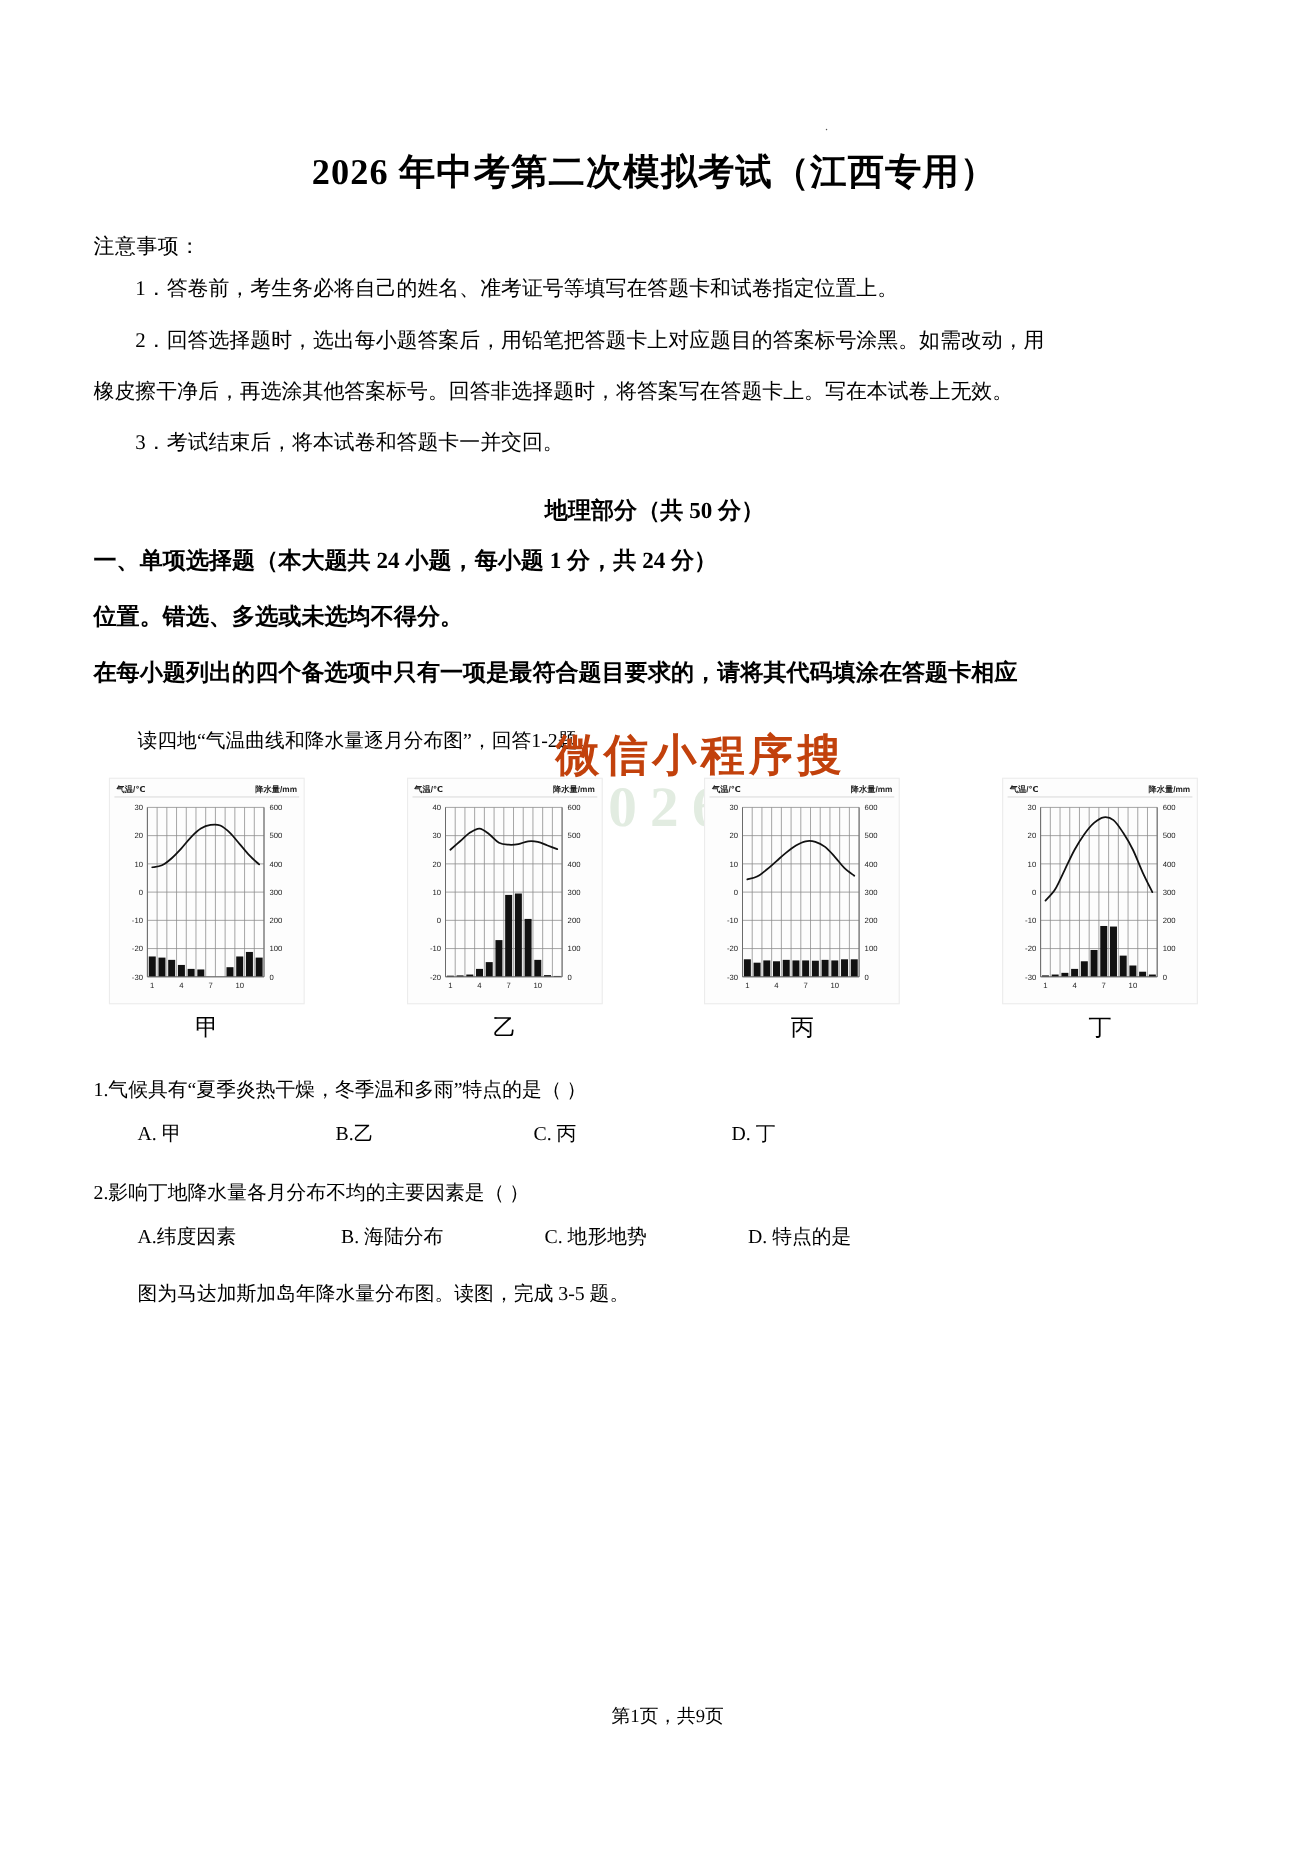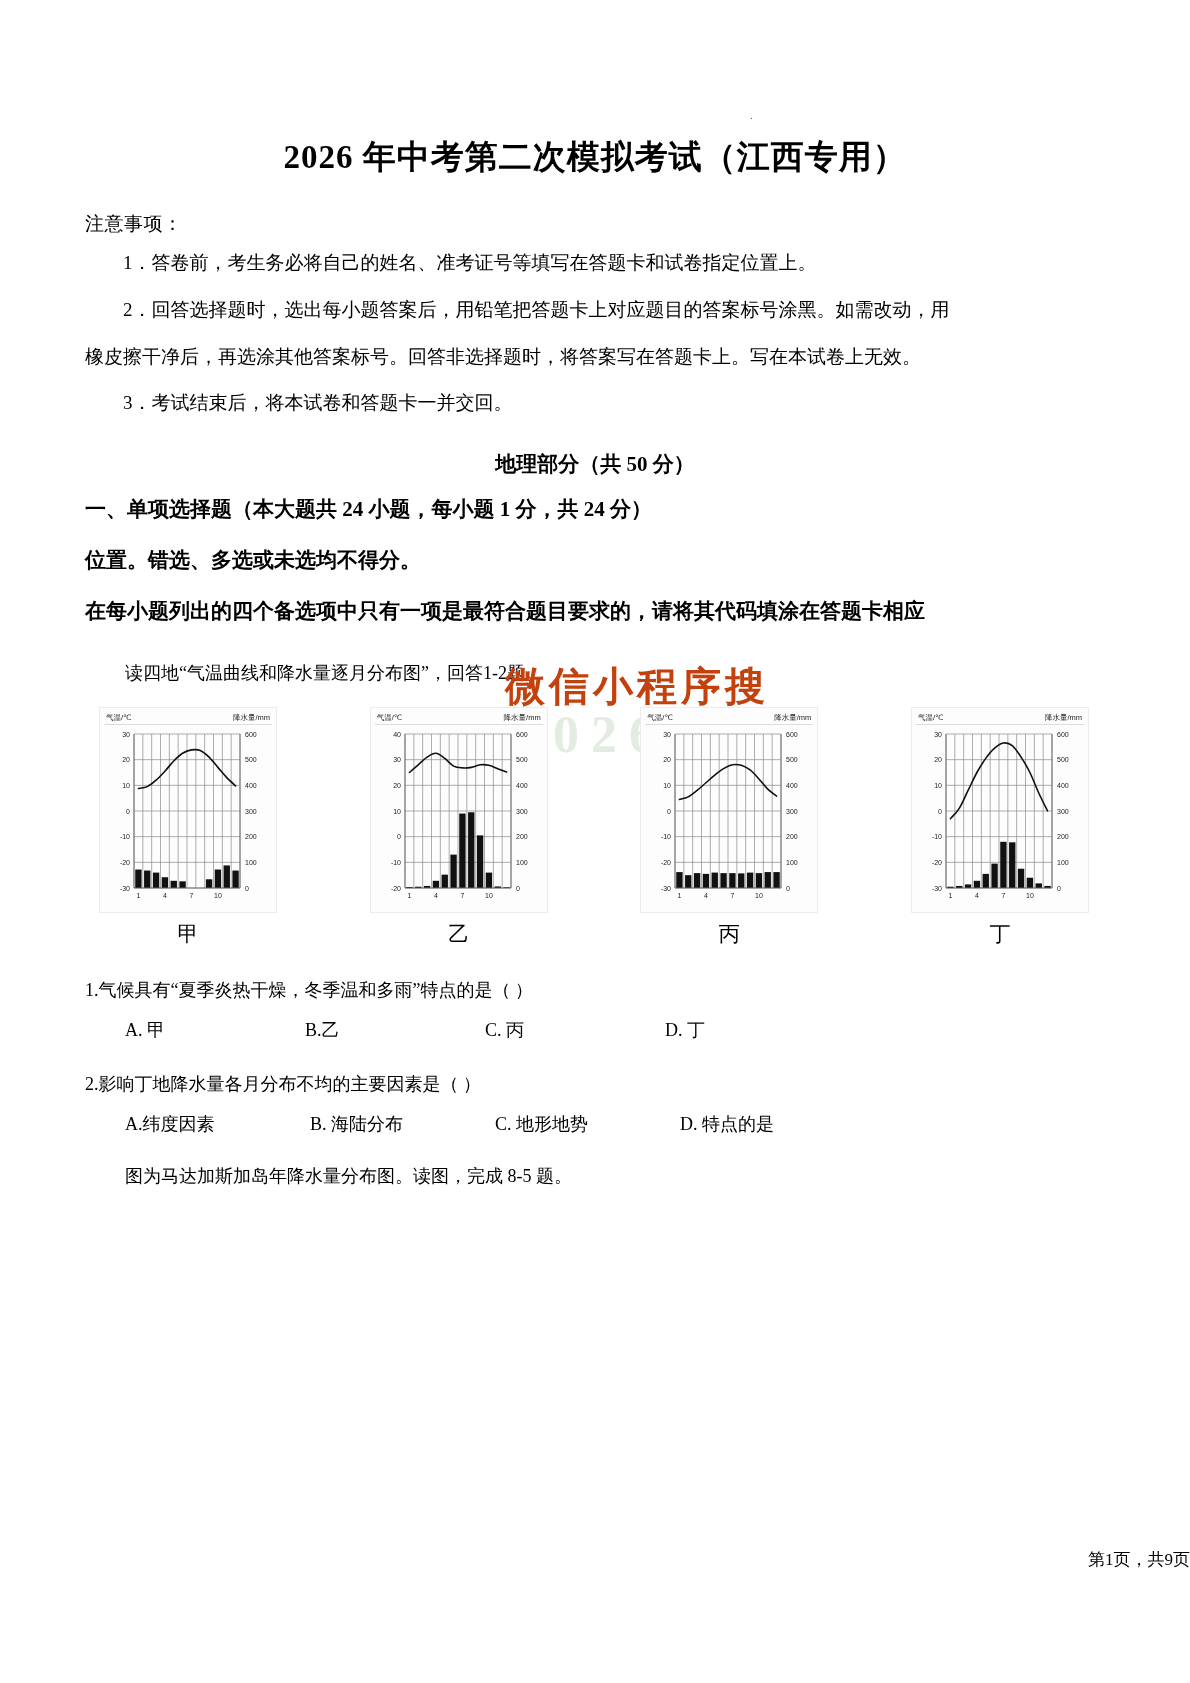--- a/index.html
+++ b/index.html
@@ -117,21 +117,21 @@
     border:1px solid #ececec;
     padding:5px 4px 4px 4px;
     box-sizing:border-box;
   }
   .chart-hdr{
     display:flex;
     justify-content:space-between;
     font-size:7.5px;
     color:#222;
     font-family:"Liberation Sans","DejaVu Sans",sans-serif;
-    font-weight:normal;
+    font-weight:bold;
     padding:0 2px 1px 2px;
     border-bottom:1px solid #dcdcdc;
     margin-bottom:1px;
   }
   .chart-svg{display:block;}
   .chart-caption{
     text-align:center;
     font-size:21px;
     margin-top:7px;
     font-family:"Liberation Serif","DejaVu Serif",serif;
@@ -155,21 +155,21 @@
     font-size:18px;
     line-height:2.0;
     margin:22px 0 0 0;
     text-indent:40px;
   }
   .footer{
     position:absolute;
     left:0;
     right:0;
     bottom:112px;
-    text-align:right;
+    text-align:center;
     font-size:17px;
     font-family:"Liberation Serif","DejaVu Serif",serif;
     padding-left:24px;
   }
 </style>
 </head>
 <body>
 
 <div class="page">
 
@@ -468,19 +468,19 @@
     </div>
 
     <div class="question">2.影响丁地降水量各月分布不均的主要因素是（      ）</div>
     <div class="options">
       <div class="opt wide">A.纬度因素</div>
       <div class="opt wide">B. 海陆分布</div>
       <div class="opt wide">C. 地形地势</div>
       <div class="opt wide">D. 特点的是</div>
     </div>
 
-    <div class="para-note">图为马达加斯加岛年降水量分布图。读图，完成 8-5 题。</div>
+    <div class="para-note">图为马达加斯加岛年降水量分布图。读图，完成 3-5 题。</div>
 
   </div>
 
   <div class="footer">第1页，共9页</div>
 
 </div>
 
 </body></html>

